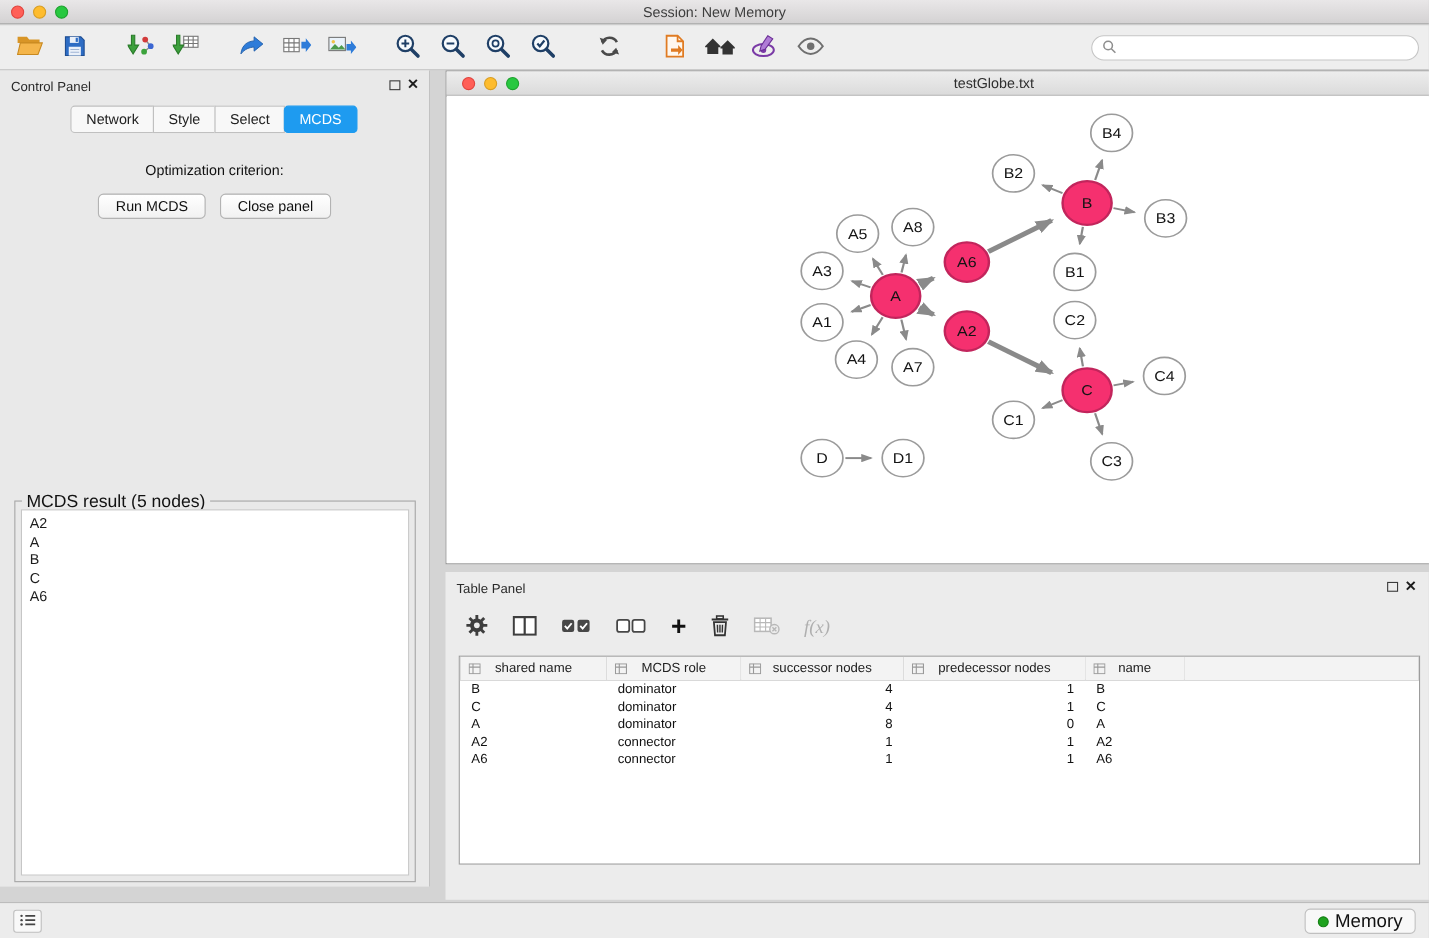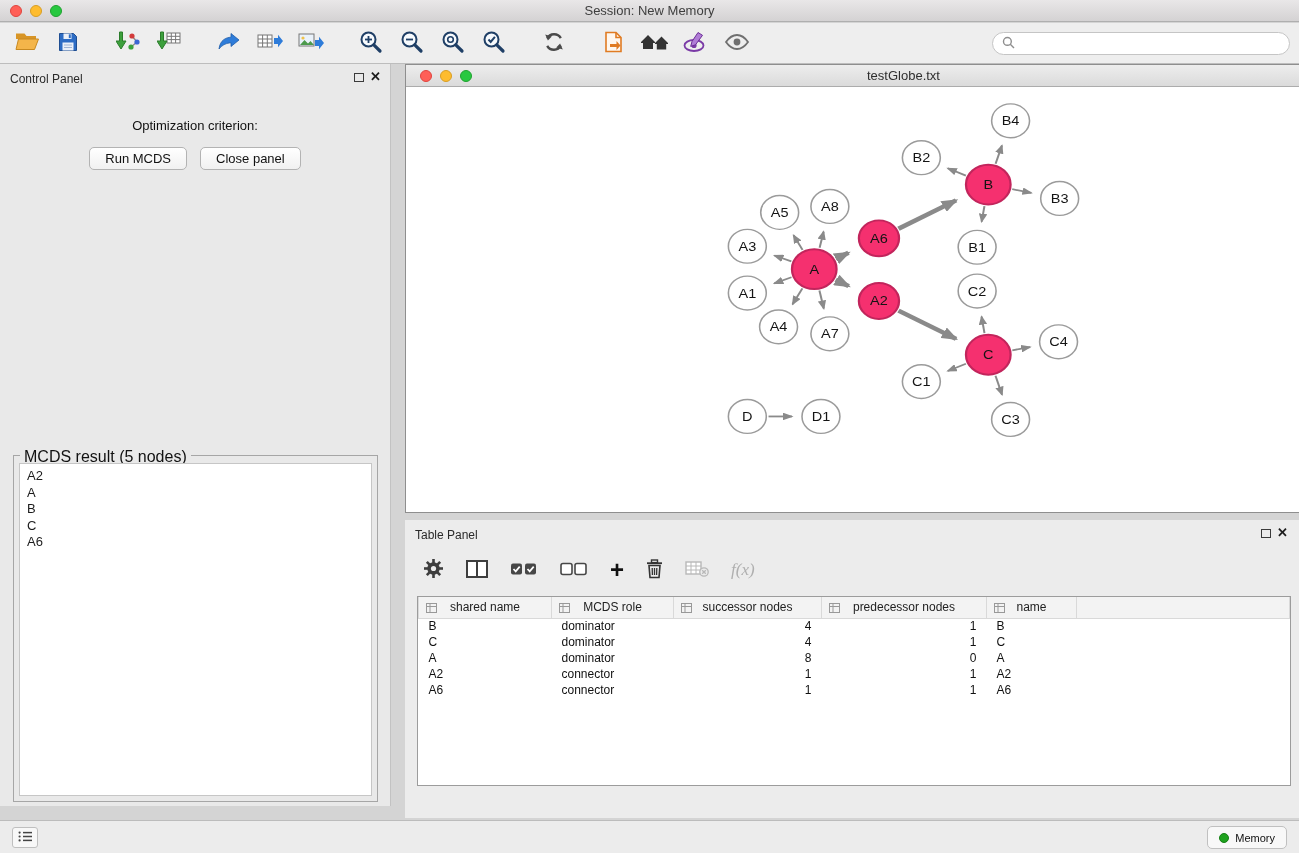--- a/index.html
+++ b/index.html
@@ -94,21 +94,21 @@
   .tp-tab { padding:3px 12px; font-size:13px; background:#FDFDFD; border:1px solid #C4C4C4; margin-left:-1px; color:#222; }
   .tp-tab:first-child { border-radius:3px 0 0 3px; }
   .tp-tab:last-child { border-radius:0 3px 3px 0; }
   .tp-tab.active { background:var(--accent,#1E9BF0); color:#fff; border-color:var(--accent,#1E9BF0); border-radius:3px; position:relative; z-index:1; }
 
   
   .statusbar { position:absolute; left:0; top:820px; width:1299px; height:33px; background:#ECECEC; border-top:1px solid #BCBCBC; }
   .list-btn { position:absolute; left:12px; top:6px; width:26px; height:21px; background:#F8F8F8;
     border:1px solid #BFBFBF; border-radius:3px; display:flex; align-items:center; justify-content:center; }
   .memory-btn { position:absolute; right:12px; top:5px; height:23px; background:#F8F8F8; border:1px solid #C0C0C0;
-    border-radius:5px; display:flex; align-items:center; gap:6px; padding:0 11px; font-size:11px; color:#111; }
+    border-radius:5px; display:flex; align-items:center; gap:6px; padding:0 11px; font-size:17px; color:#111; }
   .mem-dot { width:10px; height:10px; border-radius:50%; background:#1EA21E; border:1px solid #168016; }
 </style>
 </head>
 <body>
 
 <div class="titlebar">
   <div class="traffic">
     <span class="light red"></span>
     <span class="light yellow"></span>
     <span class="light green"></span>
@@ -246,20 +246,26 @@
         </svg></span>
     <input type="text" value="" style="">
   </div>
 </div>
 
 <div class="control-panel">
   <div class="panel-head">
     <span class="phead-title">Control Panel</span>
     <span class="float-btn"></span>
     <span class="close-btn">✕</span>
+  </div>
+  <div class="cp-tabs">
+    <span class="cp-tab">Network</span>
+    <span class="cp-tab">Style</span>
+    <span class="cp-tab">Select</span>
+    <span class="cp-tab active">MCDS</span>
   </div>
   <div class="opt-label">Optimization criterion:</div>
   <div class="cp-buttons">
     <button class="mac-btn">Run MCDS</button>
     <button class="mac-btn">Close panel</button>
   </div>
   <div class="result-group">
     <span class="result-title">MCDS result (5 nodes)</span>
     <div class="result-list">
         <div>A2</div>

